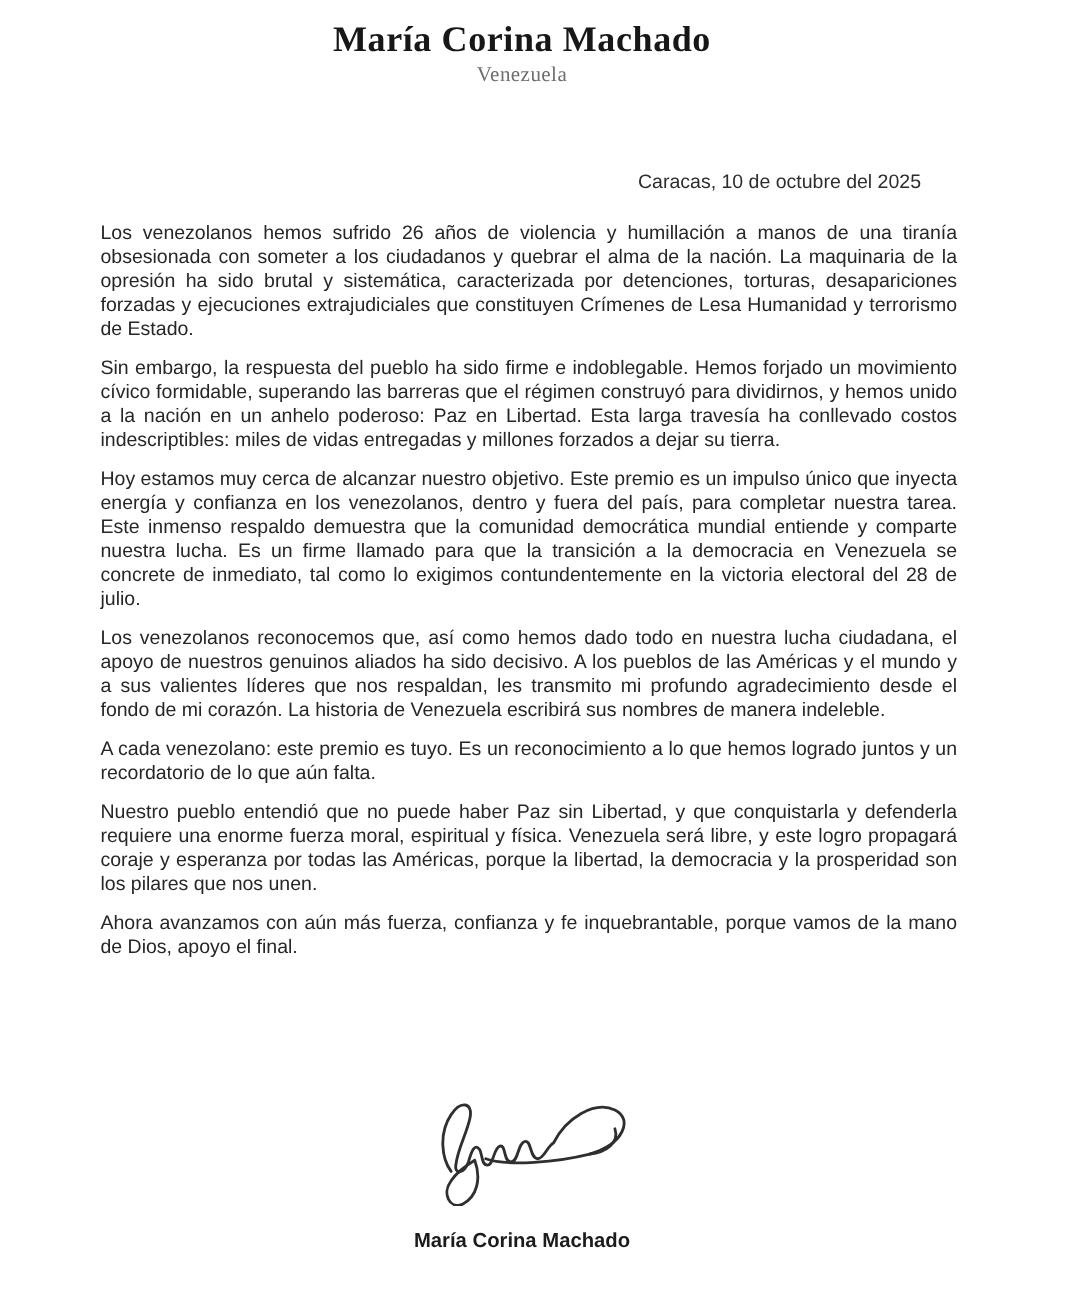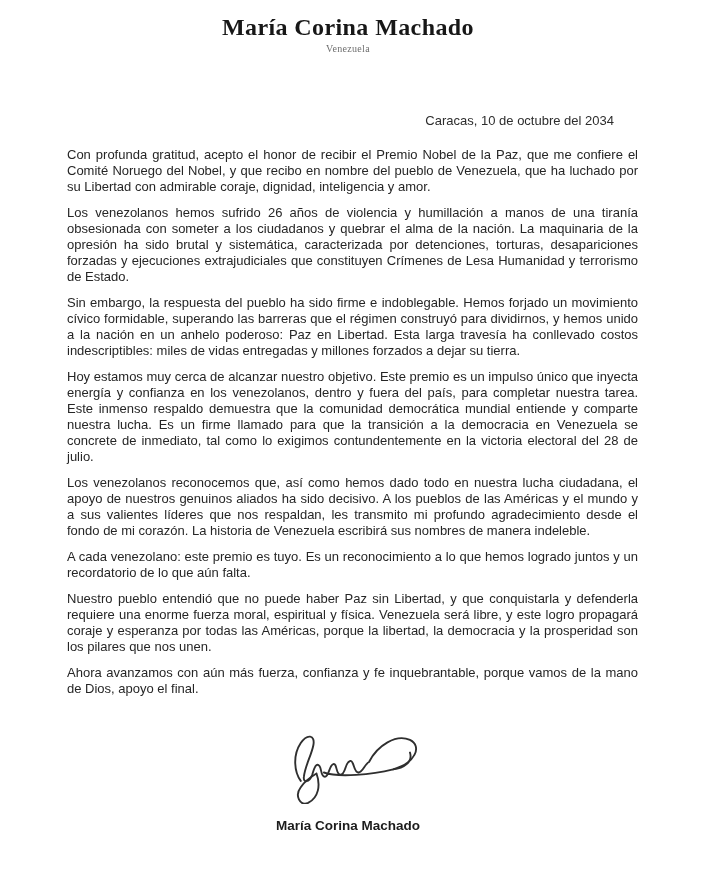--- a/index.html
+++ b/index.html
@@ -27,21 +27,21 @@
     margin: 0;
     font-family: "Liberation Serif", "DejaVu Serif", serif;
     font-size: 24px;
     font-weight: 700;
     letter-spacing: 0.4px;
     color: #171717;
   }
   .letterhead-country {
     margin-top: 2px;
     font-family: "Liberation Serif", "DejaVu Serif", serif;
-    font-size: 10px;
+    font-size: 14px;
     letter-spacing: 0.3px;
     color: #6e6e6e;
   }
   .dateline {
     position: absolute;
     top: 113px;
     right: 82px;
     font-size: 13px;
     color: #2d2d2d;
   }
@@ -78,24 +78,23 @@
 </head>
 <body>
 
 <div class="page">
 
   <header class="letterhead">
     <h1 class="letterhead-name">María Corina Machado</h1>
     <div class="letterhead-country">Venezuela</div>
   </header>
 
-  <div class="dateline">Caracas, 10 de octubre del 2034</div>
+  <div class="dateline">Caracas, 10 de octubre del 2025</div>
 
   <main class="letter-body">
-    <p>Con profunda gratitud, acepto el honor de recibir el Premio Nobel de la Paz, que me confiere el Comité Noruego del Nobel, y que recibo en nombre del pueblo de Venezuela, que ha luchado por su Libertad con admirable coraje, dignidad, inteligencia y amor.</p>
     <p>Los venezolanos hemos sufrido 26 años de violencia y humillación a manos de una tiranía obsesionada con someter a los ciudadanos y quebrar el alma de la nación. La maquinaria de la opresión ha sido brutal y sistemática, caracterizada por detenciones, torturas, desapariciones forzadas y ejecuciones extrajudiciales que constituyen Crímenes de Lesa Humanidad y terrorismo de Estado.</p>
     <p>Sin embargo, la respuesta del pueblo ha sido firme e indoblegable. Hemos forjado un movimiento cívico formidable, superando las barreras que el régimen construyó para dividirnos, y hemos unido a la nación en un anhelo poderoso: Paz en Libertad. Esta larga travesía ha conllevado costos indescriptibles: miles de vidas entregadas y millones forzados a dejar su tierra.</p>
     <p>Hoy estamos muy cerca de alcanzar nuestro objetivo. Este premio es un impulso único que inyecta energía y confianza en los venezolanos, dentro y fuera del país, para completar nuestra tarea. Este inmenso respaldo demuestra que la comunidad democrática mundial entiende y comparte nuestra lucha. Es un firme llamado para que la transición a la democracia en Venezuela se concrete de inmediato, tal como lo exigimos contundentemente en la victoria electoral del 28 de julio.</p>
     <p>Los venezolanos reconocemos que, así como hemos dado todo en nuestra lucha ciudadana, el apoyo de nuestros genuinos aliados ha sido decisivo. A los pueblos de las Américas y el mundo y a sus valientes líderes que nos respaldan, les transmito mi profundo agradecimiento desde el fondo de mi corazón. La historia de Venezuela escribirá sus nombres de manera indeleble.</p>
     <p>A cada venezolano: este premio es tuyo. Es un reconocimiento a lo que hemos logrado juntos y un recordatorio de lo que aún falta.</p>
     <p>Nuestro pueblo entendió que no puede haber Paz sin Libertad, y que conquistarla y defenderla requiere una enorme fuerza moral, espiritual y física. Venezuela será libre, y este logro propagará coraje y esperanza por todas las Américas, porque la libertad, la democracia y la prosperidad son los pilares que nos unen.</p>
     <p>Ahora avanzamos con aún más fuerza, confianza y fe inquebrantable, porque vamos de la mano de Dios, apoyo el final.</p>
   </main>
 
   <div class="sig-block">

